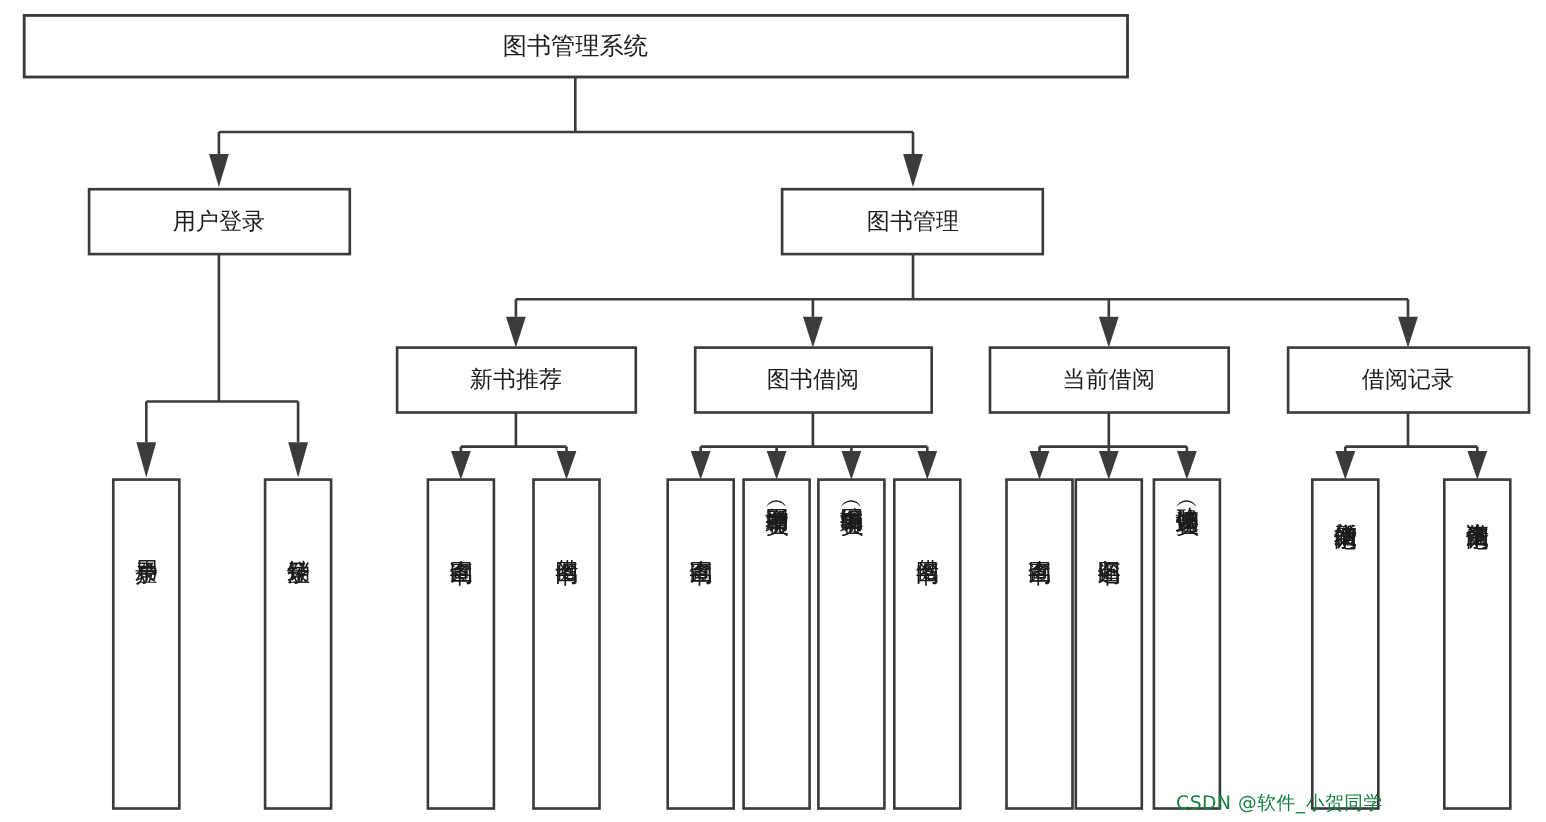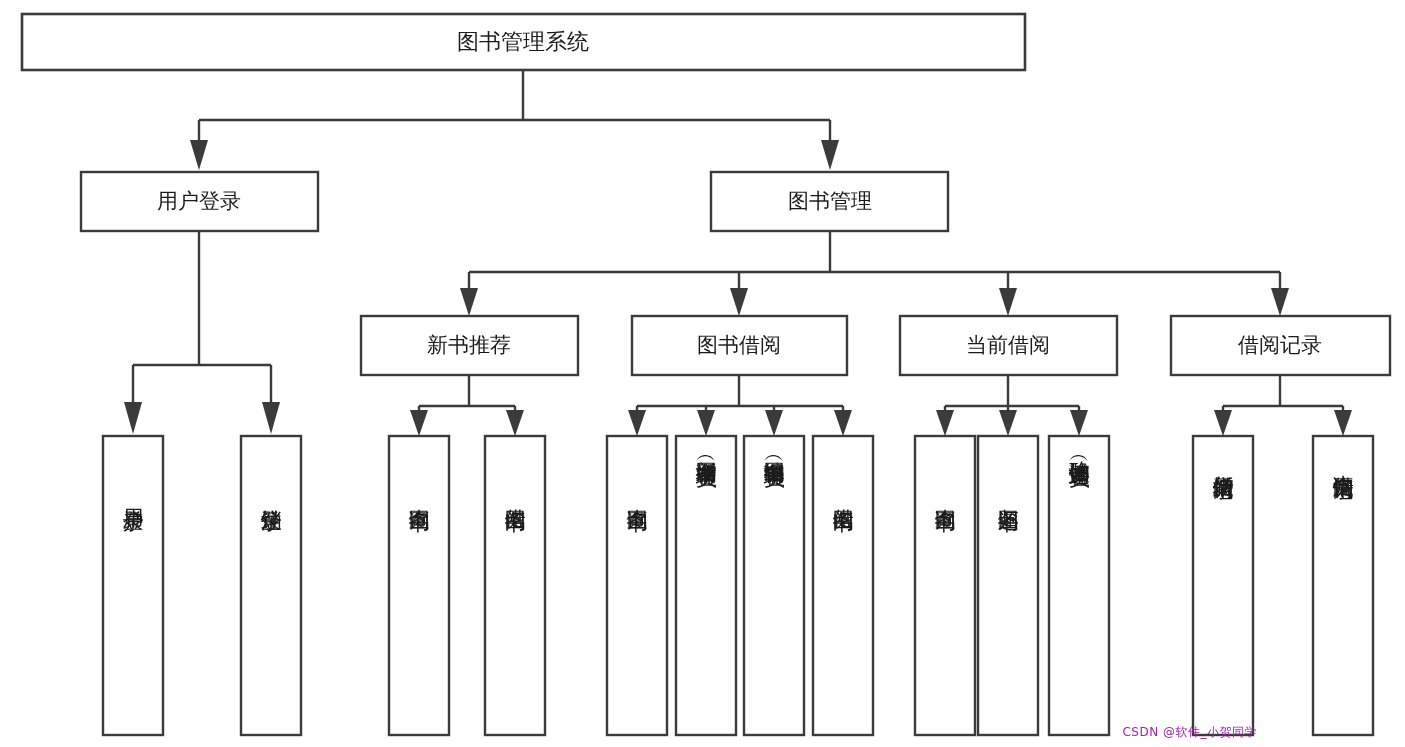--- a/index.html
+++ b/index.html
@@ -72,22 +72,22 @@
     line-height: 1.08;
     letter-spacing: 1px;
     color: #1b1b1b;
     white-space: nowrap;
   }
   .watermark {
     position: absolute;
     right: 12px;
     bottom: 6px;
     font-family: "DejaVu Sans", "Liberation Sans", sans-serif;
-    font-size: 12px;
-    color: #a21caf;
+    font-size: 17px;
+    color: #15803d;
     letter-spacing: 0.5px;
     white-space: nowrap;
   }
 </style>
 </head>
 <body>
 
 <div id="diagram-root">
 
   <svg id="flow-svg" viewBox="0 0 1405 747">

